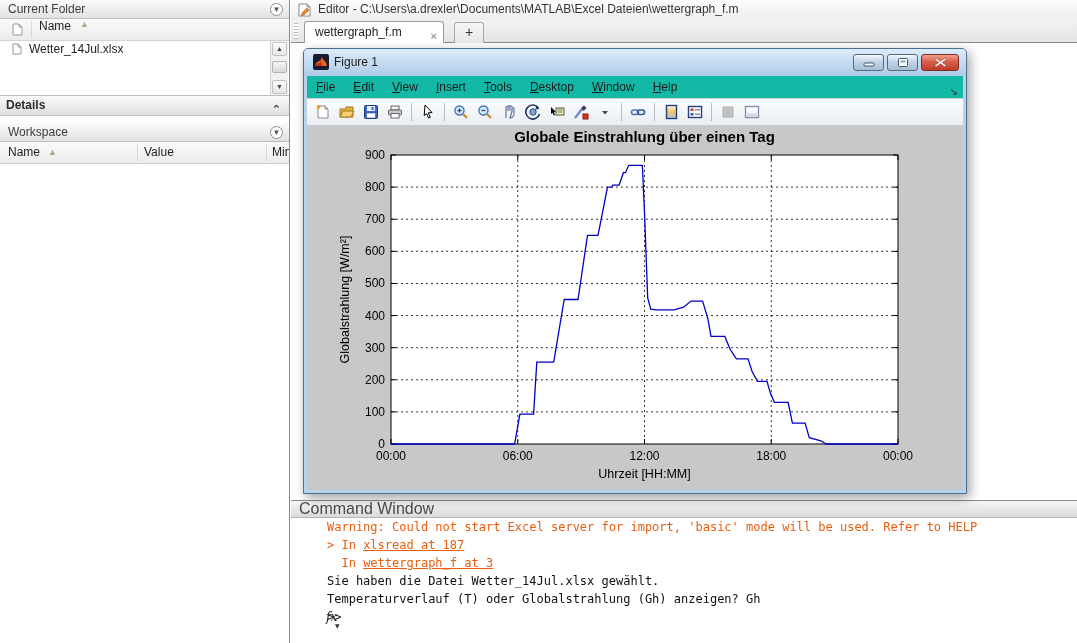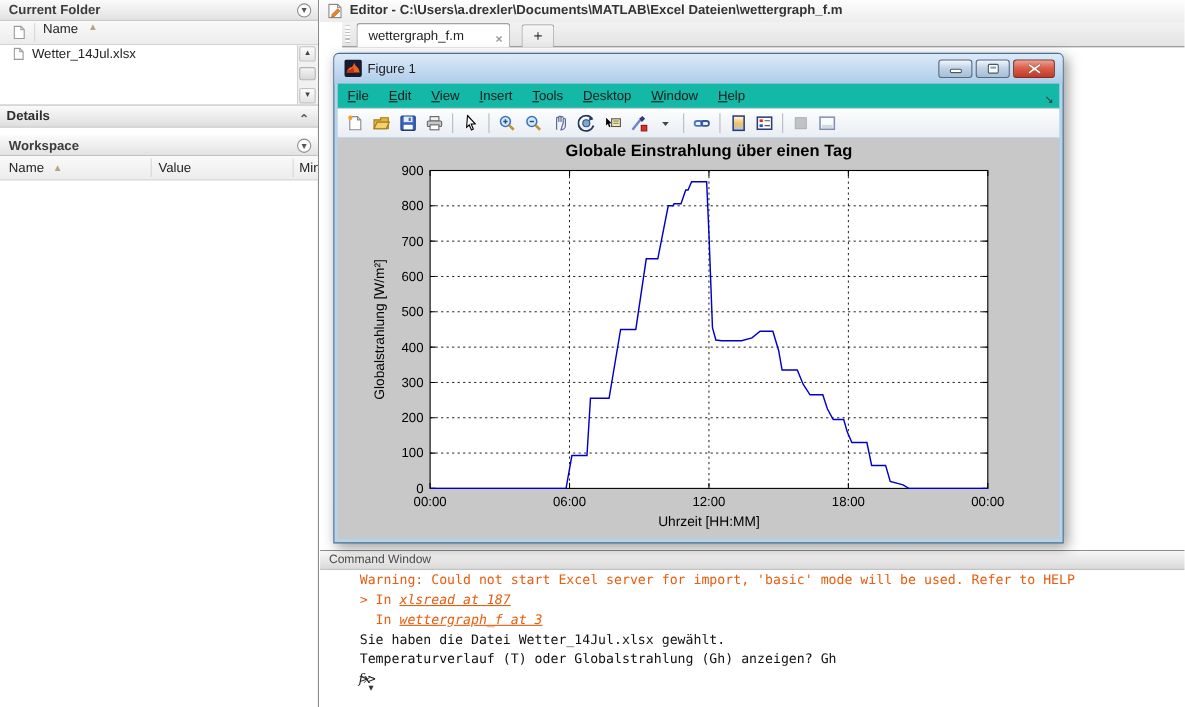--- a/index.html
+++ b/index.html
@@ -1,20 +1,20 @@
 <!DOCTYPE html>
 <html><head>
 <meta charset="utf-8">
 <style>
   * { margin:0; padding:0; box-sizing:border-box; }
   html,body { width:1077px; height:643px; }
   body { position:relative; overflow:hidden; background:#fff;
          font-family:"Liberation Sans", sans-serif; font-size:12px; color:#222; }
 
-  .hdr-grad { background:linear-gradient(#fbfbfb,#e2e2e2);font-weight:bold; }
+  .hdr-grad { background:linear-gradient(#fbfbfb,#e2e2e2); }
   .panel-header { position:absolute; left:0; right:0; height:19px;
                   border-bottom:1px solid #bdbdbd; color:#3c3c3c;
                   line-height:18px; padding-left:8px; }
   .drop-circle { position:absolute; right:6px; top:3px; width:13px; height:13px;
                  border:1px solid #8f8f8f; border-radius:50%; background:#fdfdfd;
                  text-align:center; line-height:11px; font-size:8px; color:#555; }
 
   
   #left-panel { position:absolute; left:0; top:0; width:290px; height:643px;
                 background:#fff; border-right:1px solid #8a8a8a; }
@@ -43,43 +43,43 @@
                line-height:21px; overflow:hidden; }
   #ws-colhdr .vdiv { position:absolute; top:2px; bottom:2px; width:1px; background:#d8d8d8; }
 
   
   #editor { position:absolute; left:291px; top:0; width:786px; height:500px; background:#fff; }
   #editor-titlebar { position:absolute; left:0; right:0; top:0; height:20px;
                      background:linear-gradient(#fdfdfd,#ededed); color:#333; line-height:19px;padding-left:11px; }
   #editor-titlebar svg { position:absolute; left:7px; top:3px; }
   #editor-title-text { position:absolute; left:27px; white-space:nowrap; }
   #tab-bar { position:absolute; left:0; right:0; top:20px; height:23px;
-             background:linear-gradient(#f2f2f2,#e4e4e4); border-bottom:1px solid #8c8c8c;margin-left:20px; }
+             background:linear-gradient(#f2f2f2,#e4e4e4); border-bottom:1px solid #8c8c8c; }
   #tab-handle { position:absolute; left:3px; top:3px; width:4px; height:16px;
                 background:repeating-linear-gradient(#bbb 0 1px, #fff 1px 3px); }
   #active-tab { position:absolute; left:13px; top:1px; height:22px; min-width:140px;
                 background:#fff; border:1px solid #9a9a9a; border-bottom:none;
                 border-radius:3px 3px 0 0; line-height:20px; padding:0 22px 0 10px; }
   #tab-close { position:absolute; right:6px; top:4px; color:#9a9a9a; font-size:11px; font-weight:bold; }
   #new-tab { position:absolute; left:163px; top:2px; width:30px; height:21px;
              background:linear-gradient(#f6f6f6,#e8e8e8); border:1px solid #a8a8a8; border-bottom:none;
              border-radius:3px 3px 0 0; text-align:center; line-height:19px; font-size:14px; color:#333; }
 
   
   #command-window { position:absolute; left:291px; top:500px; width:786px; height:143px;
                     background:#fff; border-top:1px solid #8c8c8c; }
   #cw-header { position:absolute; left:0; right:0; top:0; height:17px;
                background:linear-gradient(#f7f7f7,#dadada); border-bottom:1px solid #b3b3b3;
-               color:#4a4a4a; font-size:11px; line-height:16px; padding-left:8px; }
+               color:#4a4a4a; font-size:16px; line-height:16px; padding-left:8px; }
   #cw-body { position:absolute; left:0; right:0; top:17px; bottom:0;
              font-family:"DejaVu Sans Mono", monospace; font-size:12px; }
   .cw-line { position:relative; height:18px; line-height:18px; padding-left:36px; white-space:pre; }
   .cw-warning { color:#e85d0e; }
   .cw-normal { color:#111; }
-  .cw-link { text-decoration:underline; cursor:pointer;font-style:italic; }
+  .cw-link { text-decoration:underline; cursor:pointer; }
   #fx-btn { position:absolute; left:3px; width:20px; height:16px;
             font-family:"DejaVu Serif", serif; font-style:italic; font-size:12px; color:#222;margin-left:32px; }
   #fx-btn .fx-arrow { font-size:6px; font-style:normal; position:absolute; left:9px; top:9px; color:#333; }
 
   
   #figure-window { position:absolute; left:303px; top:48px; width:664px; height:446px;
                    background:#b7d3ec; border:1px solid #49708f; border-radius:5px 5px 0 0;
                    box-shadow:3px 4px 12px rgba(0,0,0,.38); }
   #fig-titlebar { position:absolute; left:0; right:0; top:0; height:27px;
                   background:linear-gradient(#dcebfa,#aecbe8); border-radius:4px 4px 0 0; }

